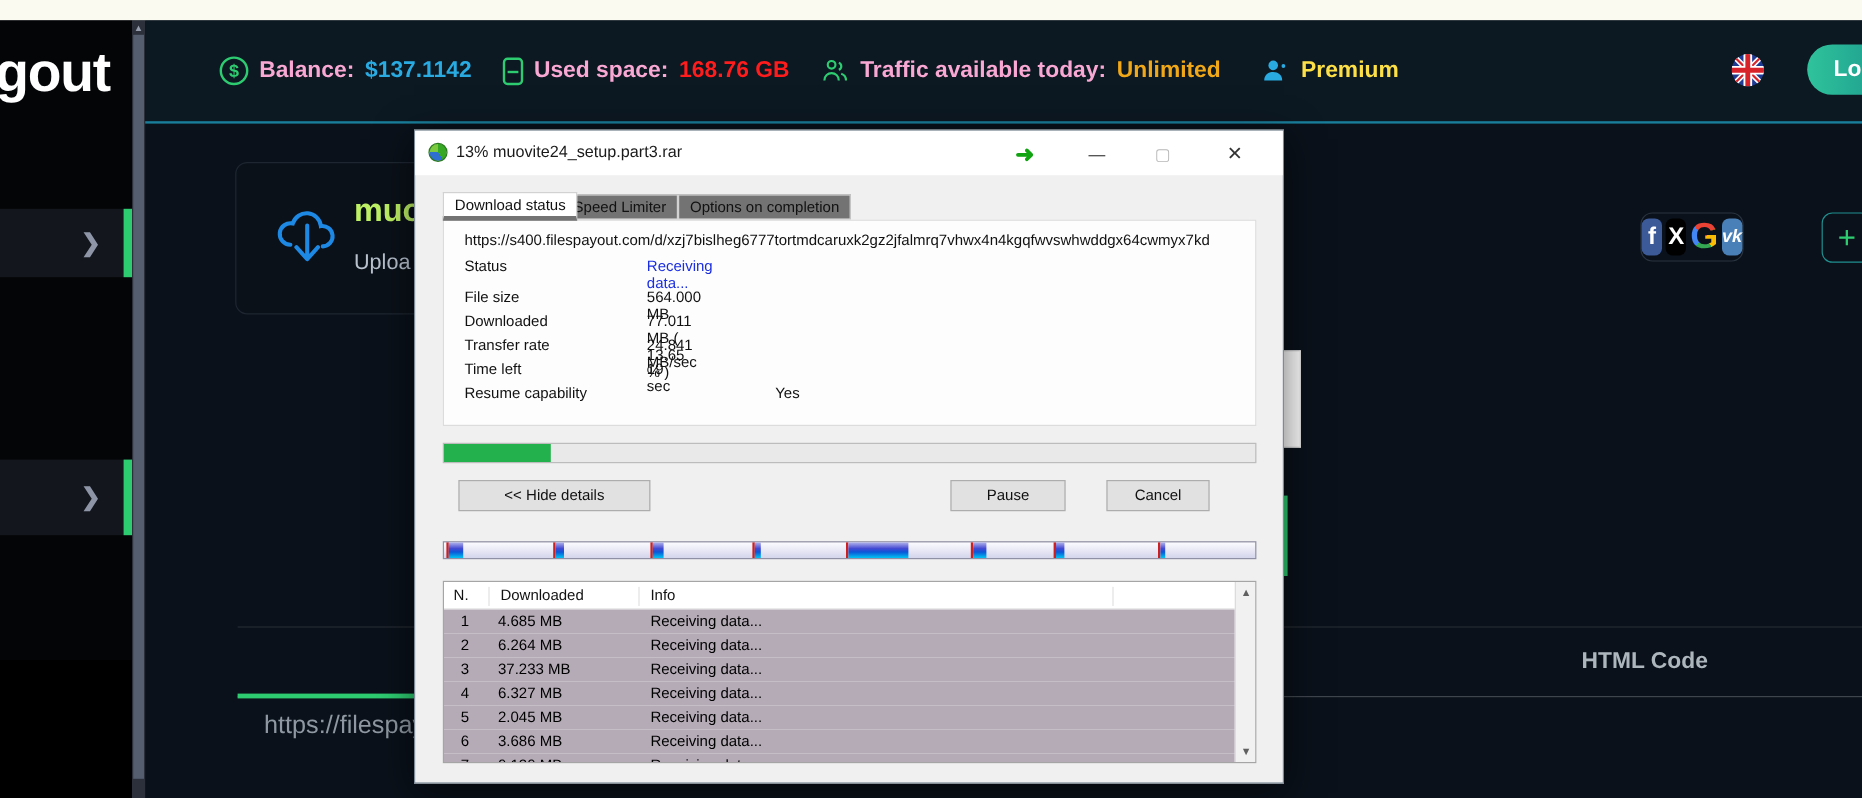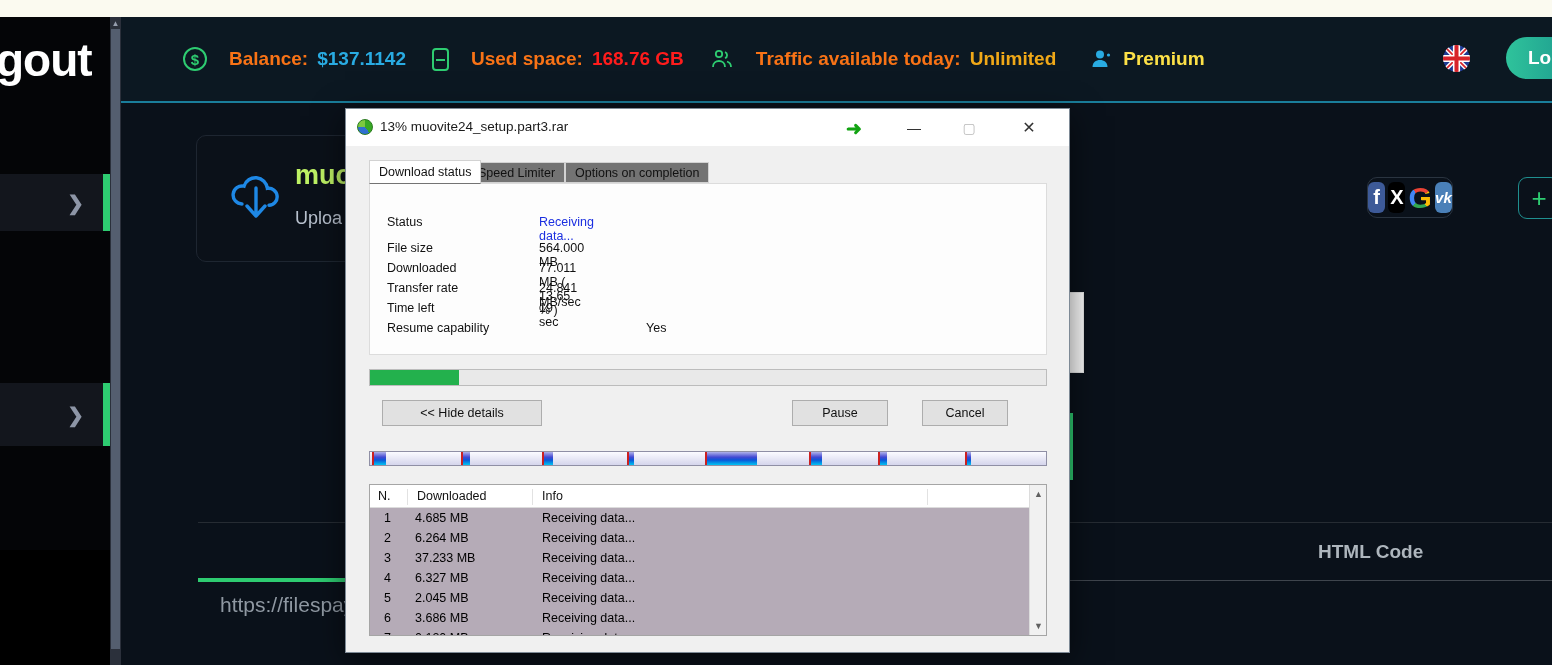--- a/index.html
+++ b/index.html
@@ -18,21 +18,21 @@
   .side-item.i2 { top:366px; height:63px; }
   .side-black { position:absolute; left:0; top:533px; width:110px; height:115px; background:#000; }
 
   .page-scrollbar { position:absolute; left:110px; top:17px; width:11px; height:648px; background:#2b303b; z-index:3; }
   .page-scrollbar .arrow-up { position:absolute; top:2px; left:0; width:11px; text-align:center; color:#969eae; font-size:8px; }
   .page-scrollbar .thumb { position:absolute; left:1px; top:12px; width:9px; height:620px; background:#545e6f; }
 
   .header { position:absolute; left:121px; top:17px; width:1431px; height:86px; background:#0c1822;
             border-bottom:2px solid #1a7e9b; display:flex; align-items:center; color:#fff; z-index:3; }
   .stat { display:flex; align-items:center; gap:9px; font-size:19px; font-weight:bold; }
-  .stat-label { color:#f97316;margin-left:13px; }
+  .stat-label { color:#f9a8d4; }
   .v-cyan { color:#29abe2; } .v-red { color:#ff1c1c; } .v-orange { color:#f0a818; } .v-green { color:#fde047; }
   .ico-dollar { width:24px; height:24px; border:2px solid #2ecc71; border-radius:50%; color:#2ecc71;
                 display:flex; align-items:center; justify-content:center; font-size:15px; font-weight:bold; }
   .ico-storage { width:17px; height:23px; border:2px solid #2ecc71; border-radius:4px; position:relative; }
   .ico-storage::after { content:""; position:absolute; left:2px; right:2px; top:9px; height:2px; background:#2ecc71; }
   .flag { position:absolute; left:1443px; top:45px; width:27px; height:27px; border-radius:50%; overflow:hidden; z-index:3; }
   .login-btn { position:absolute; left:1506px; top:37px; width:60px; height:42px; border-radius:21px 0 0 21px;
                background:linear-gradient(90deg,#2fc39b,#1f9f90); color:#fff; font-size:19px; font-weight:bold;
                display:flex; align-items:center; padding-left:22px; z-index:3; border:none; }
 
@@ -75,21 +75,21 @@
              background:conic-gradient(#36a824 0 40%, #2f6fd0 40% 75%, #7cc93f 75% 100%);
              border:1px solid #2a7a1e; }
   .title-text { position:absolute; left:34px; top:10px; font-size:13.5px; color:#1a1a1a; }
   .green-arrow { position:absolute; left:500px; top:8px; color:#12a312; font-size:19px; font-weight:bold; }
   .wbtn { position:absolute; top:0; width:46px; height:37px; display:flex; align-items:center; justify-content:center;
           font-size:14px; color:#333; background:transparent; border:none; }
   .wbtn.min { left:545px; } .wbtn.max { left:600px; color:#b9b9b9; } .wbtn.close { left:660px; font-size:16px; }
 
   .tab { position:absolute; height:21px; top:53px; background:#737373; border:1px solid #d2d2d2;
          display:flex; align-items:center; justify-content:center; padding:0 9px; font-size:12.5px; }
-  .tab.active { top:51px; height:24px; background:#fff; border-bottom:1px solid #737373; z-index:2; }
+  .tab.active { top:51px; height:24px; background:#fff; border-bottom:4px solid #737373; z-index:2; }
 
   .groupbox { position:absolute; left:23px; top:74px; width:678px; height:172px; background:#fdfdfd;
               border:1px solid #dcdcdc; }
   .g-url { position:absolute; left:17px; top:9px; width:650px; white-space:nowrap; overflow:hidden; }
   .g-row { position:absolute; left:17px; height:18px; }
   .g-val { position:absolute; left:152px; }
   .g-val.blue { color:#1b2fe0; }
   .g-val.indent { left:259px; }
 
   .pbar { position:absolute; left:23px; top:260px; width:678px; height:17px; background:#e9e9e9;
@@ -241,20 +241,21 @@
       <button class="wbtn close">✕</button>
     </div>
 
     <div id="tabs-holder">
         <div class="tab active" style="left: 23px;">Download status</div>
         <div class="tab" style="left: 122px;">Speed Limiter</div>
         <div class="tab" style="left: 219px;">Options on completion</div>
       </div>
 
     <div class="groupbox">
+      <div class="g-url">https://s400.filespayout.com/d/xzj7bislheg6777tortmdcaruxk2gz2jfalmrq7vhwx4n4kgqfwvswhwddgx64cwmyx7kd</div>
       <div class="g-row" style="top:31px">
         <span>Status</span>
         <span class="g-val blue">Receiving data...</span>
       </div>
       <div id="detail-fields">
           <div class="g-row" style="top: 57px;"><span>File size</span><span class="g-val">564.000  MB</span></div>
           <div class="g-row" style="top: 77px;"><span>Downloaded</span><span class="g-val">77.011  MB  ( 13.65 % )</span></div>
           <div class="g-row" style="top: 97px;"><span>Transfer rate</span><span class="g-val">24.841  MB/sec</span></div>
           <div class="g-row" style="top: 117px;"><span>Time left</span><span class="g-val">19 sec</span></div>
           <div class="g-row" style="top: 137px;"><span>Resume capability</span><span class="g-val indent">Yes</span></div>

